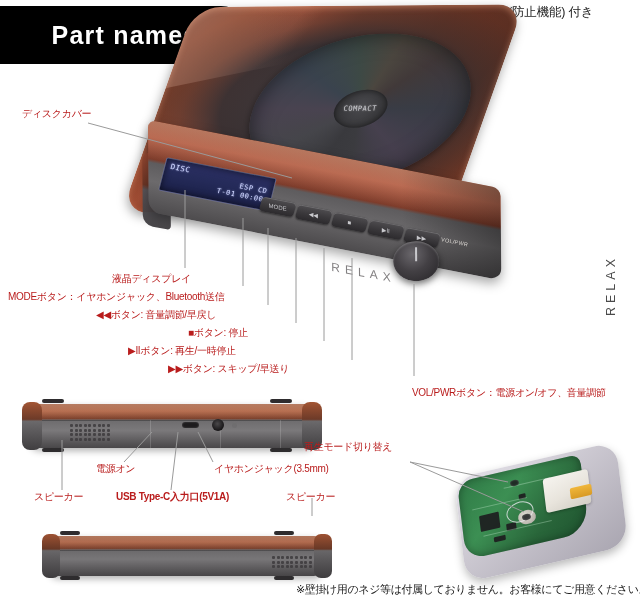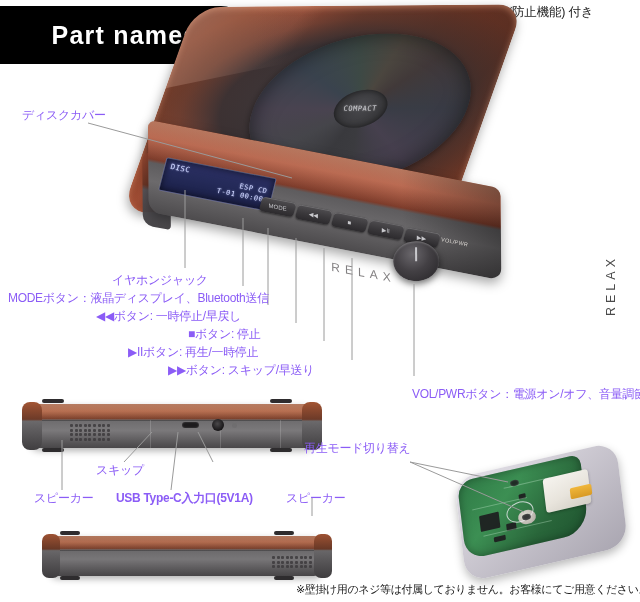--- a/index.html
+++ b/index.html
@@ -22,21 +22,21 @@
     color:#fff;font-size:25px;font-weight:bold;letter-spacing:1.2px;
   }
 
   
   .esp-note{
     position:absolute;left:434px;top:4px;font-size:12.5px;color:#1d1d1d;
     white-space:nowrap;letter-spacing:-0.2px;
   }
 
   
-  .lbl{position:absolute;font-size:12px;white-space:nowrap;color:#8b5cf6;letter-spacing:-0.3px;}
+  .lbl{position:absolute;font-size:10px;white-space:nowrap;color:#b91c1c;letter-spacing:-0.3px;}
   svg.leaders{position:absolute;left:0;top:0;width:640px;height:602px;pointer-events:none;}
 
   
   .device-main{position:absolute;left:140px;top:4px;width:370px;height:310px;}
 
   .dev-top{
     position:absolute;left:0;top:0;width:370px;height:250px;
     transform:rotate(-0.5deg);
   }
   
@@ -473,29 +473,30 @@
       <line x1="171" y1="490" x2="178" y2="432"></line>
       <line x1="213" y1="462" x2="198" y2="432"></line>
       <line x1="312" y1="498" x2="312" y2="516"></line>
 
       <line x1="410" y1="462" x2="508" y2="482"></line>
       <line x1="410" y1="462" x2="524" y2="512"></line>
     </g>
   </svg>
 
   <div class="lbl" style="left:22px;top:107px;">ディスクカバー</div>
-  <div class="lbl" style="left:112px;top:272px;">イヤホンジャック</div>
-  <div class="lbl" style="left:8px;top:290px;">MODEボタン：液晶ディスプレイ、Bluetooth送信</div>
-  <div class="lbl" style="left:96px;top:308px;">◀◀ボタン: 一時停止/早戻し</div>
+  <div class="lbl" style="left:112px;top:272px;">液晶ディスプレイ</div>
+  <div class="lbl" style="left:8px;top:290px;">MODEボタン：イヤホンジャック、Bluetooth送信</div>
+  <div class="lbl" style="left:96px;top:308px;">◀◀ボタン: 音量調節/早戻し</div>
   <div class="lbl" style="left:152px;top:326px;margin-left:36px;">■ボタン: 停止</div>
   <div class="lbl" style="left:128px;top:344px;">▶IIボタン: 再生/一時停止</div>
   <div class="lbl" style="left:168px;top:362px;">▶▶ボタン: スキップ/早送り</div>
   <div class="lbl" style="left:412px;top:386px;">VOL/PWRボタン：電源オン/オフ、音量調節</div>
 
-  <div class="lbl" style="left:96px;top:462px;">スキップ</div>
+  <div class="lbl" style="left:96px;top:462px;">電源オン</div>
+  <div class="lbl" style="left:214px;top:462px;">イヤホンジャック(3.5mm)</div>
   <div class="lbl" style="left:116px;top:490px;font-weight:bold;">USB Type-C入力口(5V1A)</div>
   <div class="lbl" style="left:34px;top:490px;">スピーカー</div>
   <div class="lbl" style="left:286px;top:490px;">スピーカー</div>
   <div class="lbl" style="left:304px;top:440px;">再生モード切り替え</div>
 
   <div class="footer-note">※壁掛け用のネジ等は付属しておりません。お客様にてご用意ください。</div>
 
 </div>
 
 </body></html>

